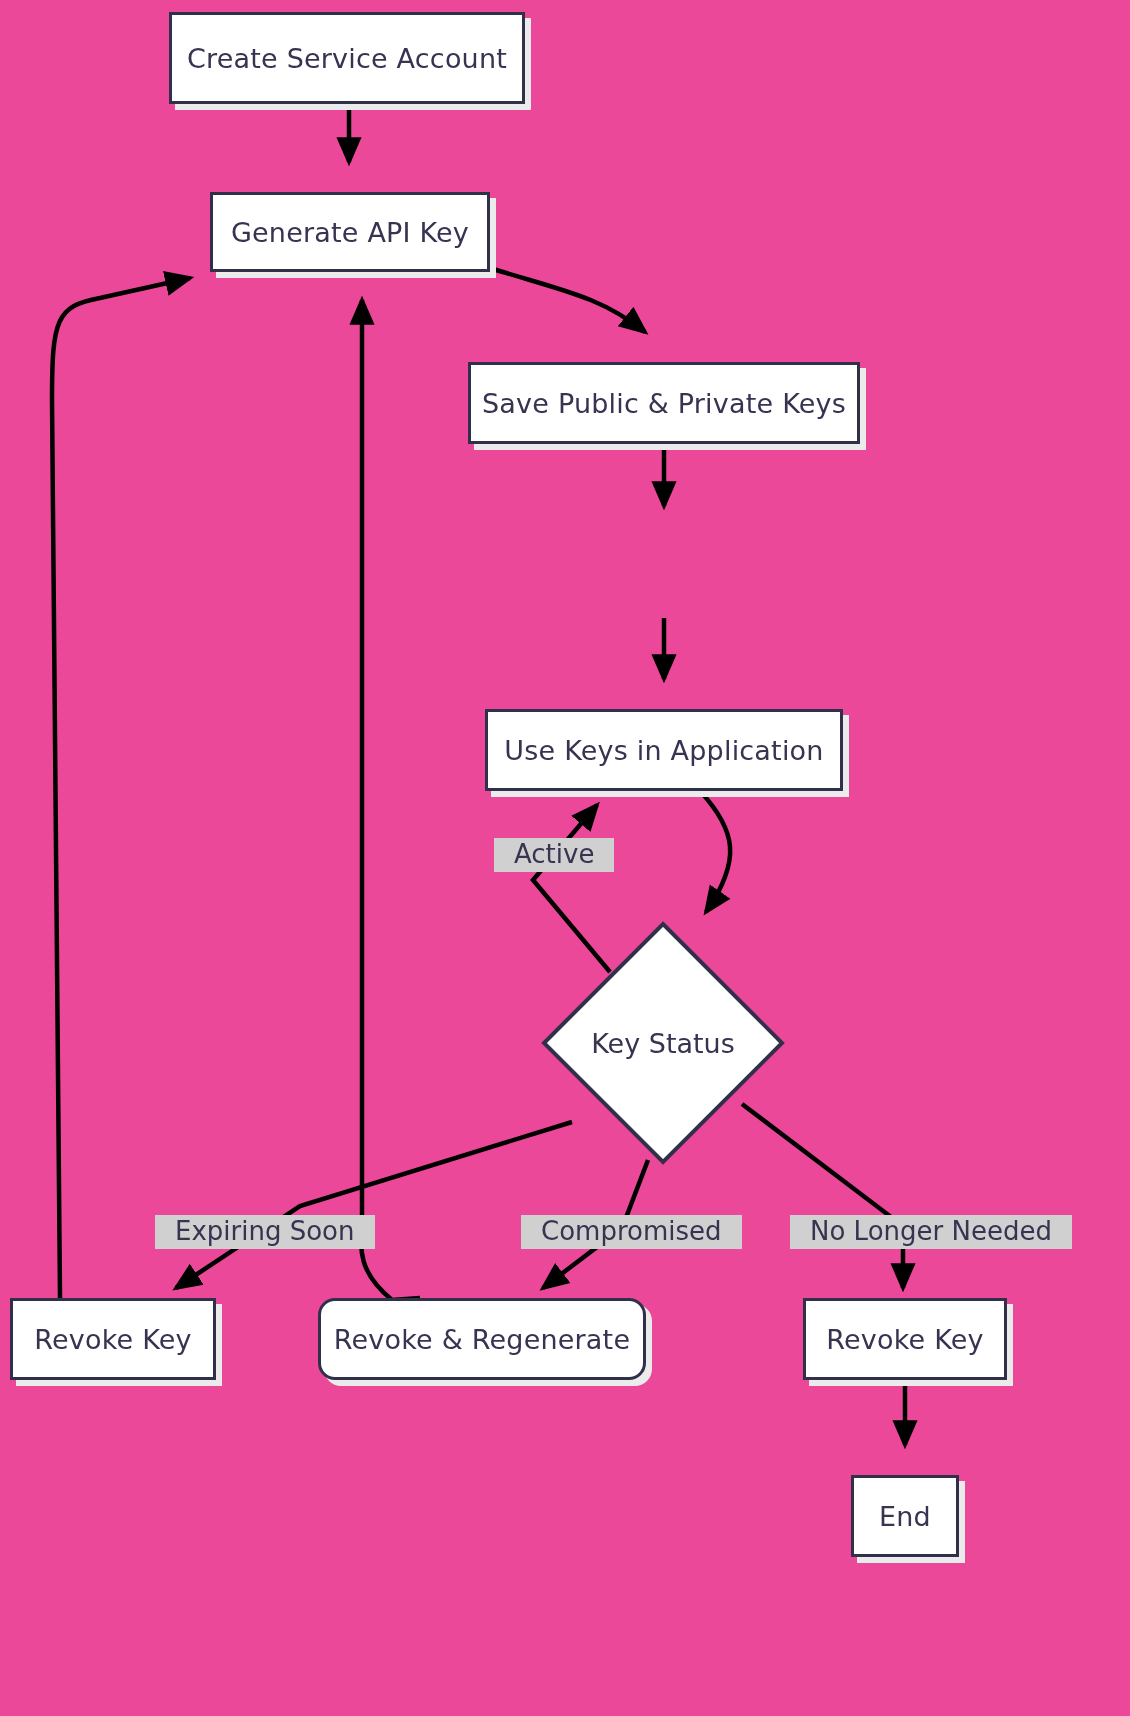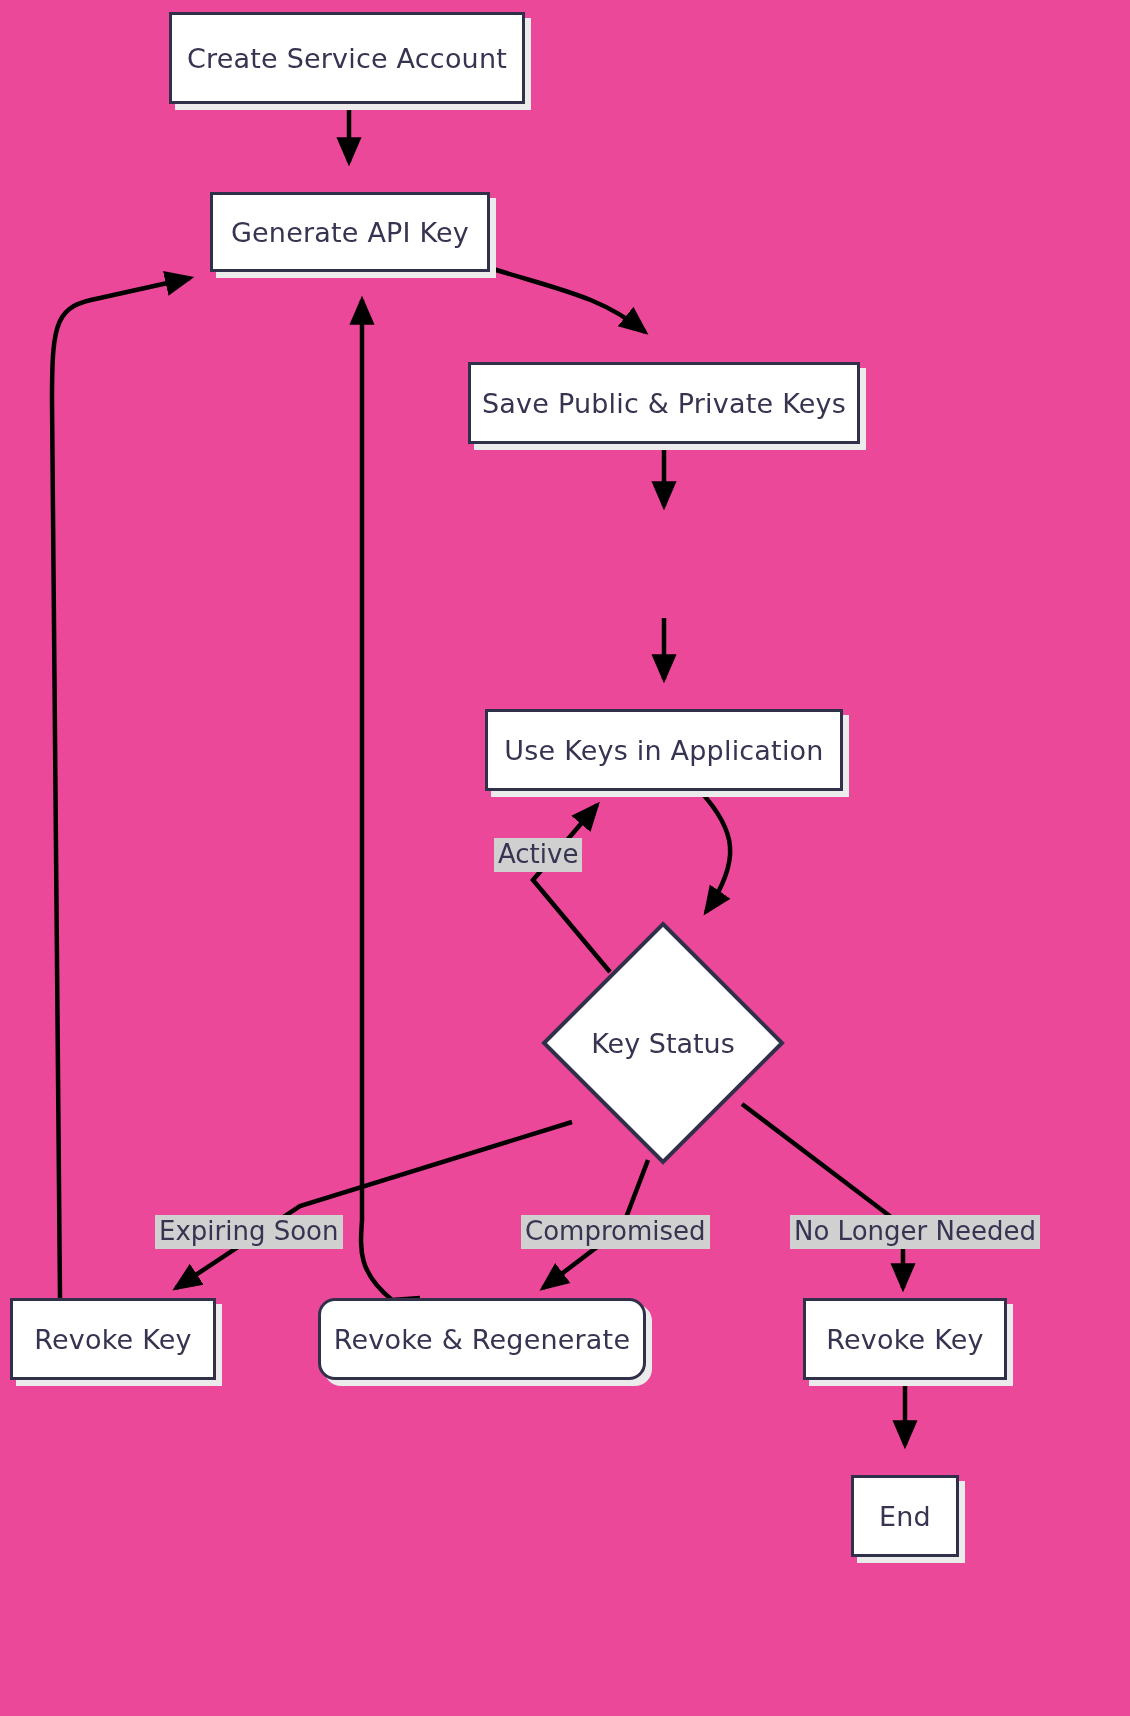--- a/index.html
+++ b/index.html
@@ -61,21 +61,21 @@
     font-size: 27px;
     white-space: nowrap;
     text-align: center;
   }
   .edge-label {
     position: absolute;
     background: #d0d0d0;
     color: #363451;
     font-size: 26px;
     line-height: 1.22;
-    padding: 1px 4px;
+    padding: 1px 20px;
     white-space: nowrap;
     box-sizing: border-box;
   }
 </style>
 </head>
 <body>
 
 <div id="canvas">
 
   <svg class="edges" viewBox="0 0 1130 1716" xmlns="http://www.w3.org/2000/svg">

